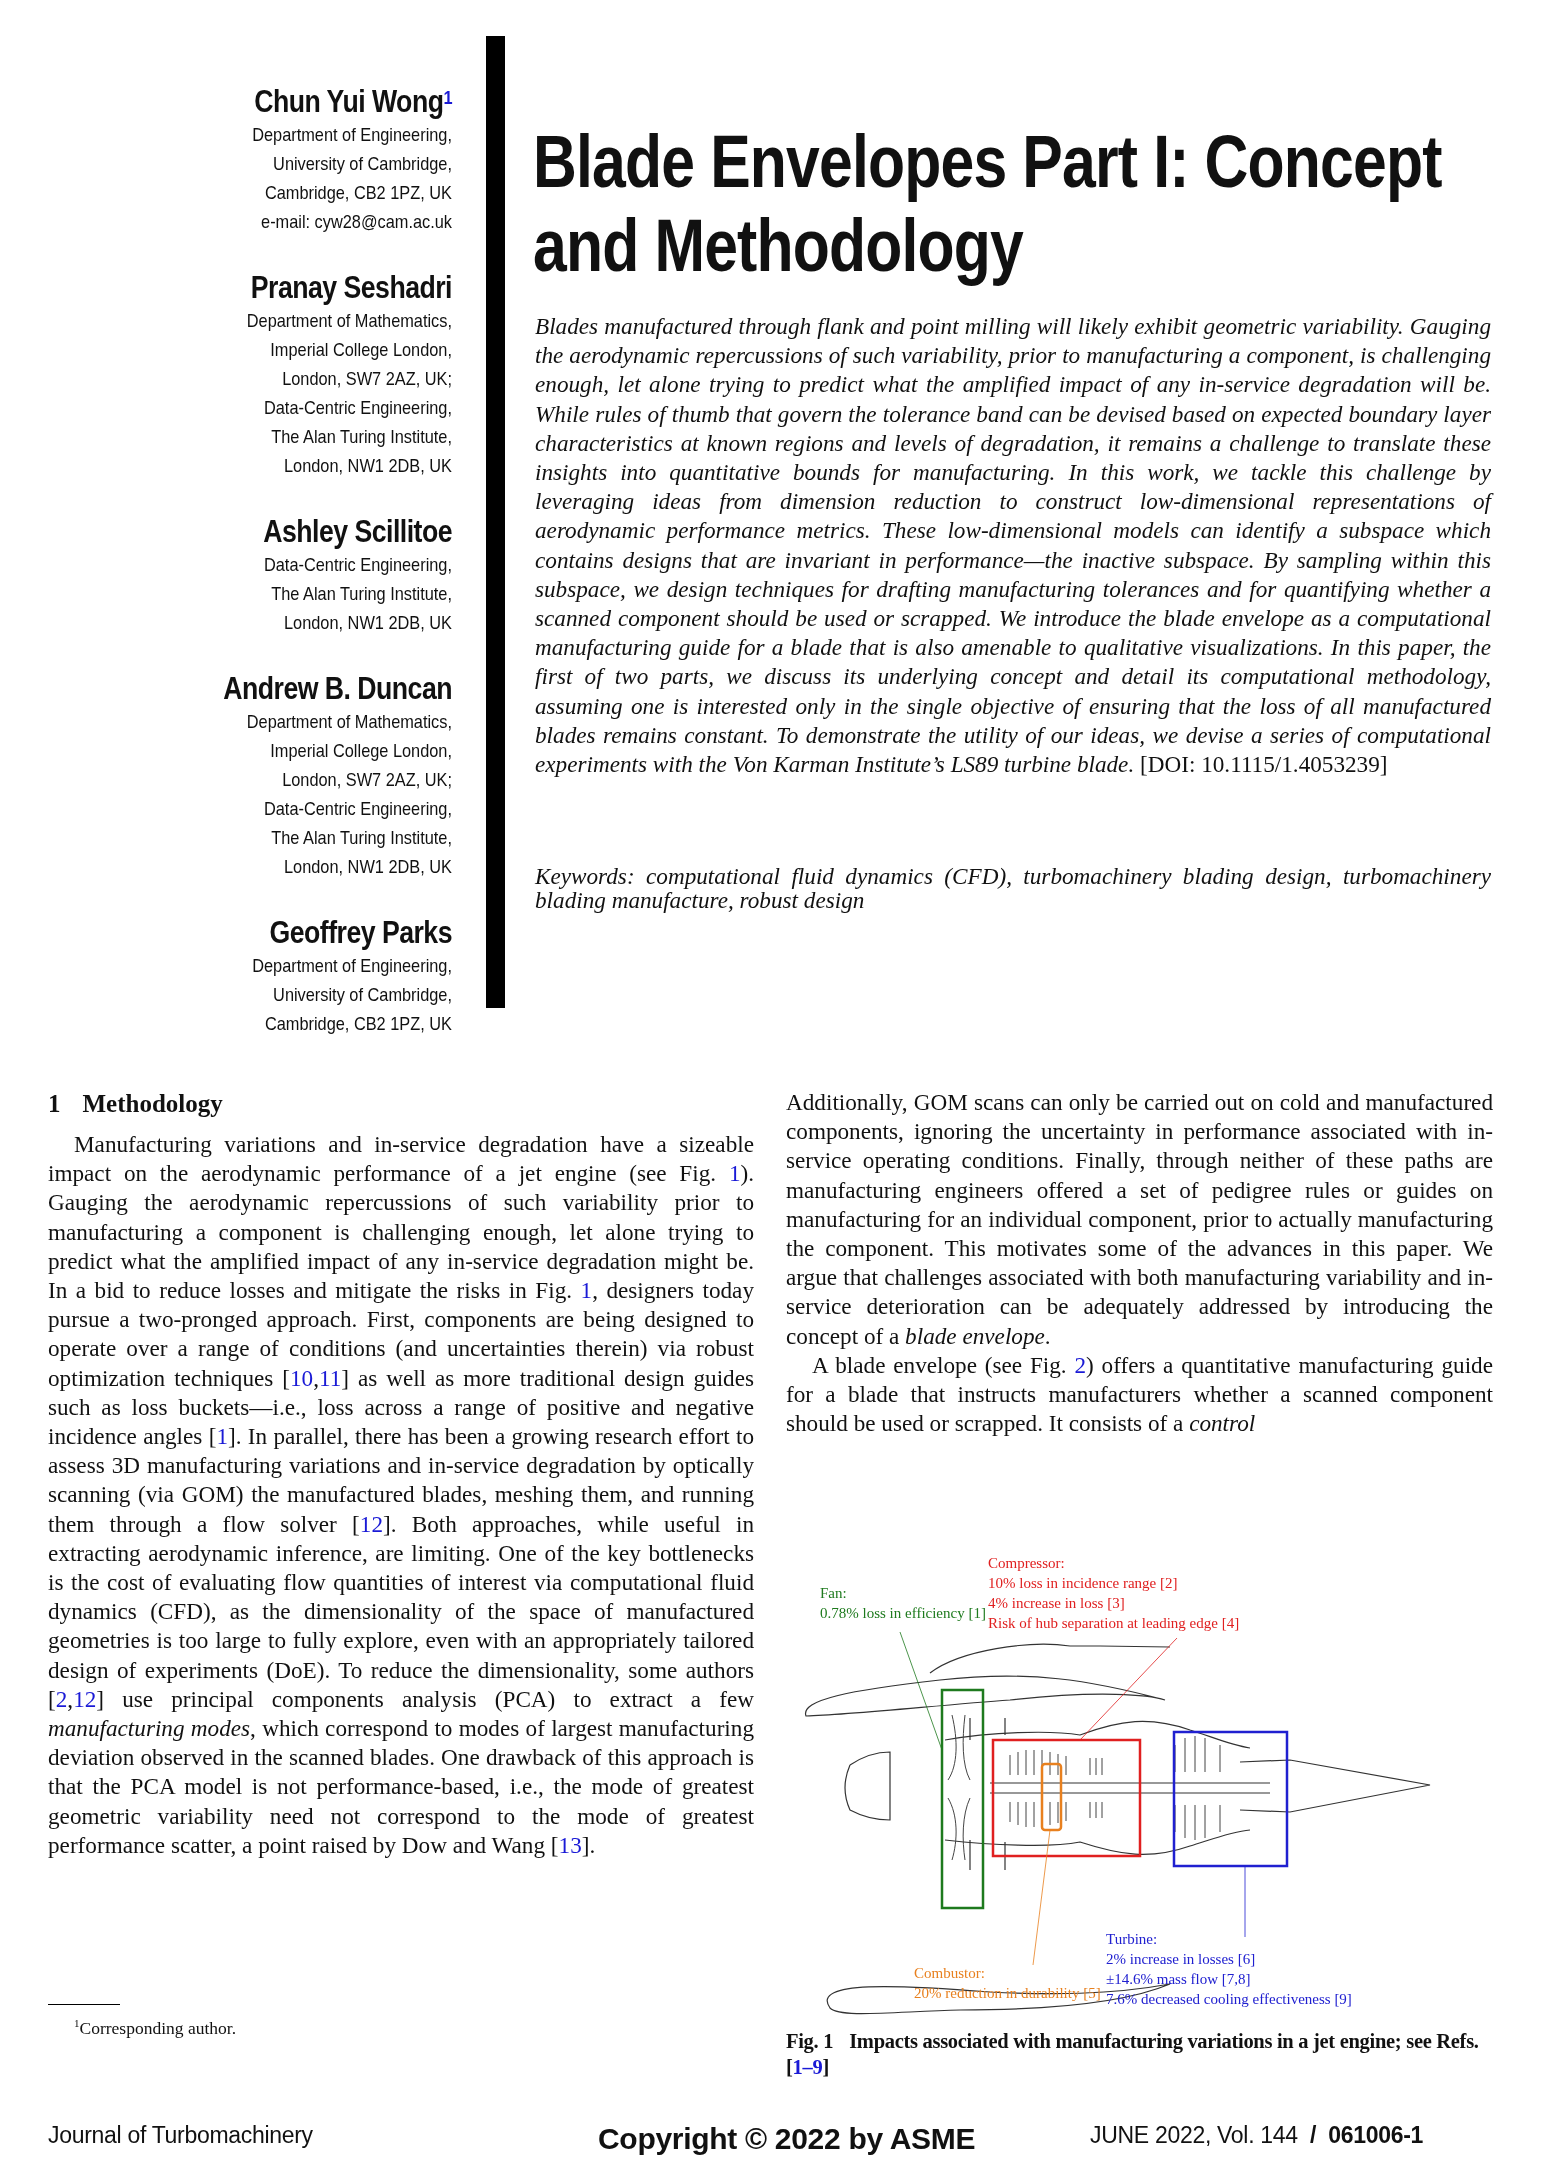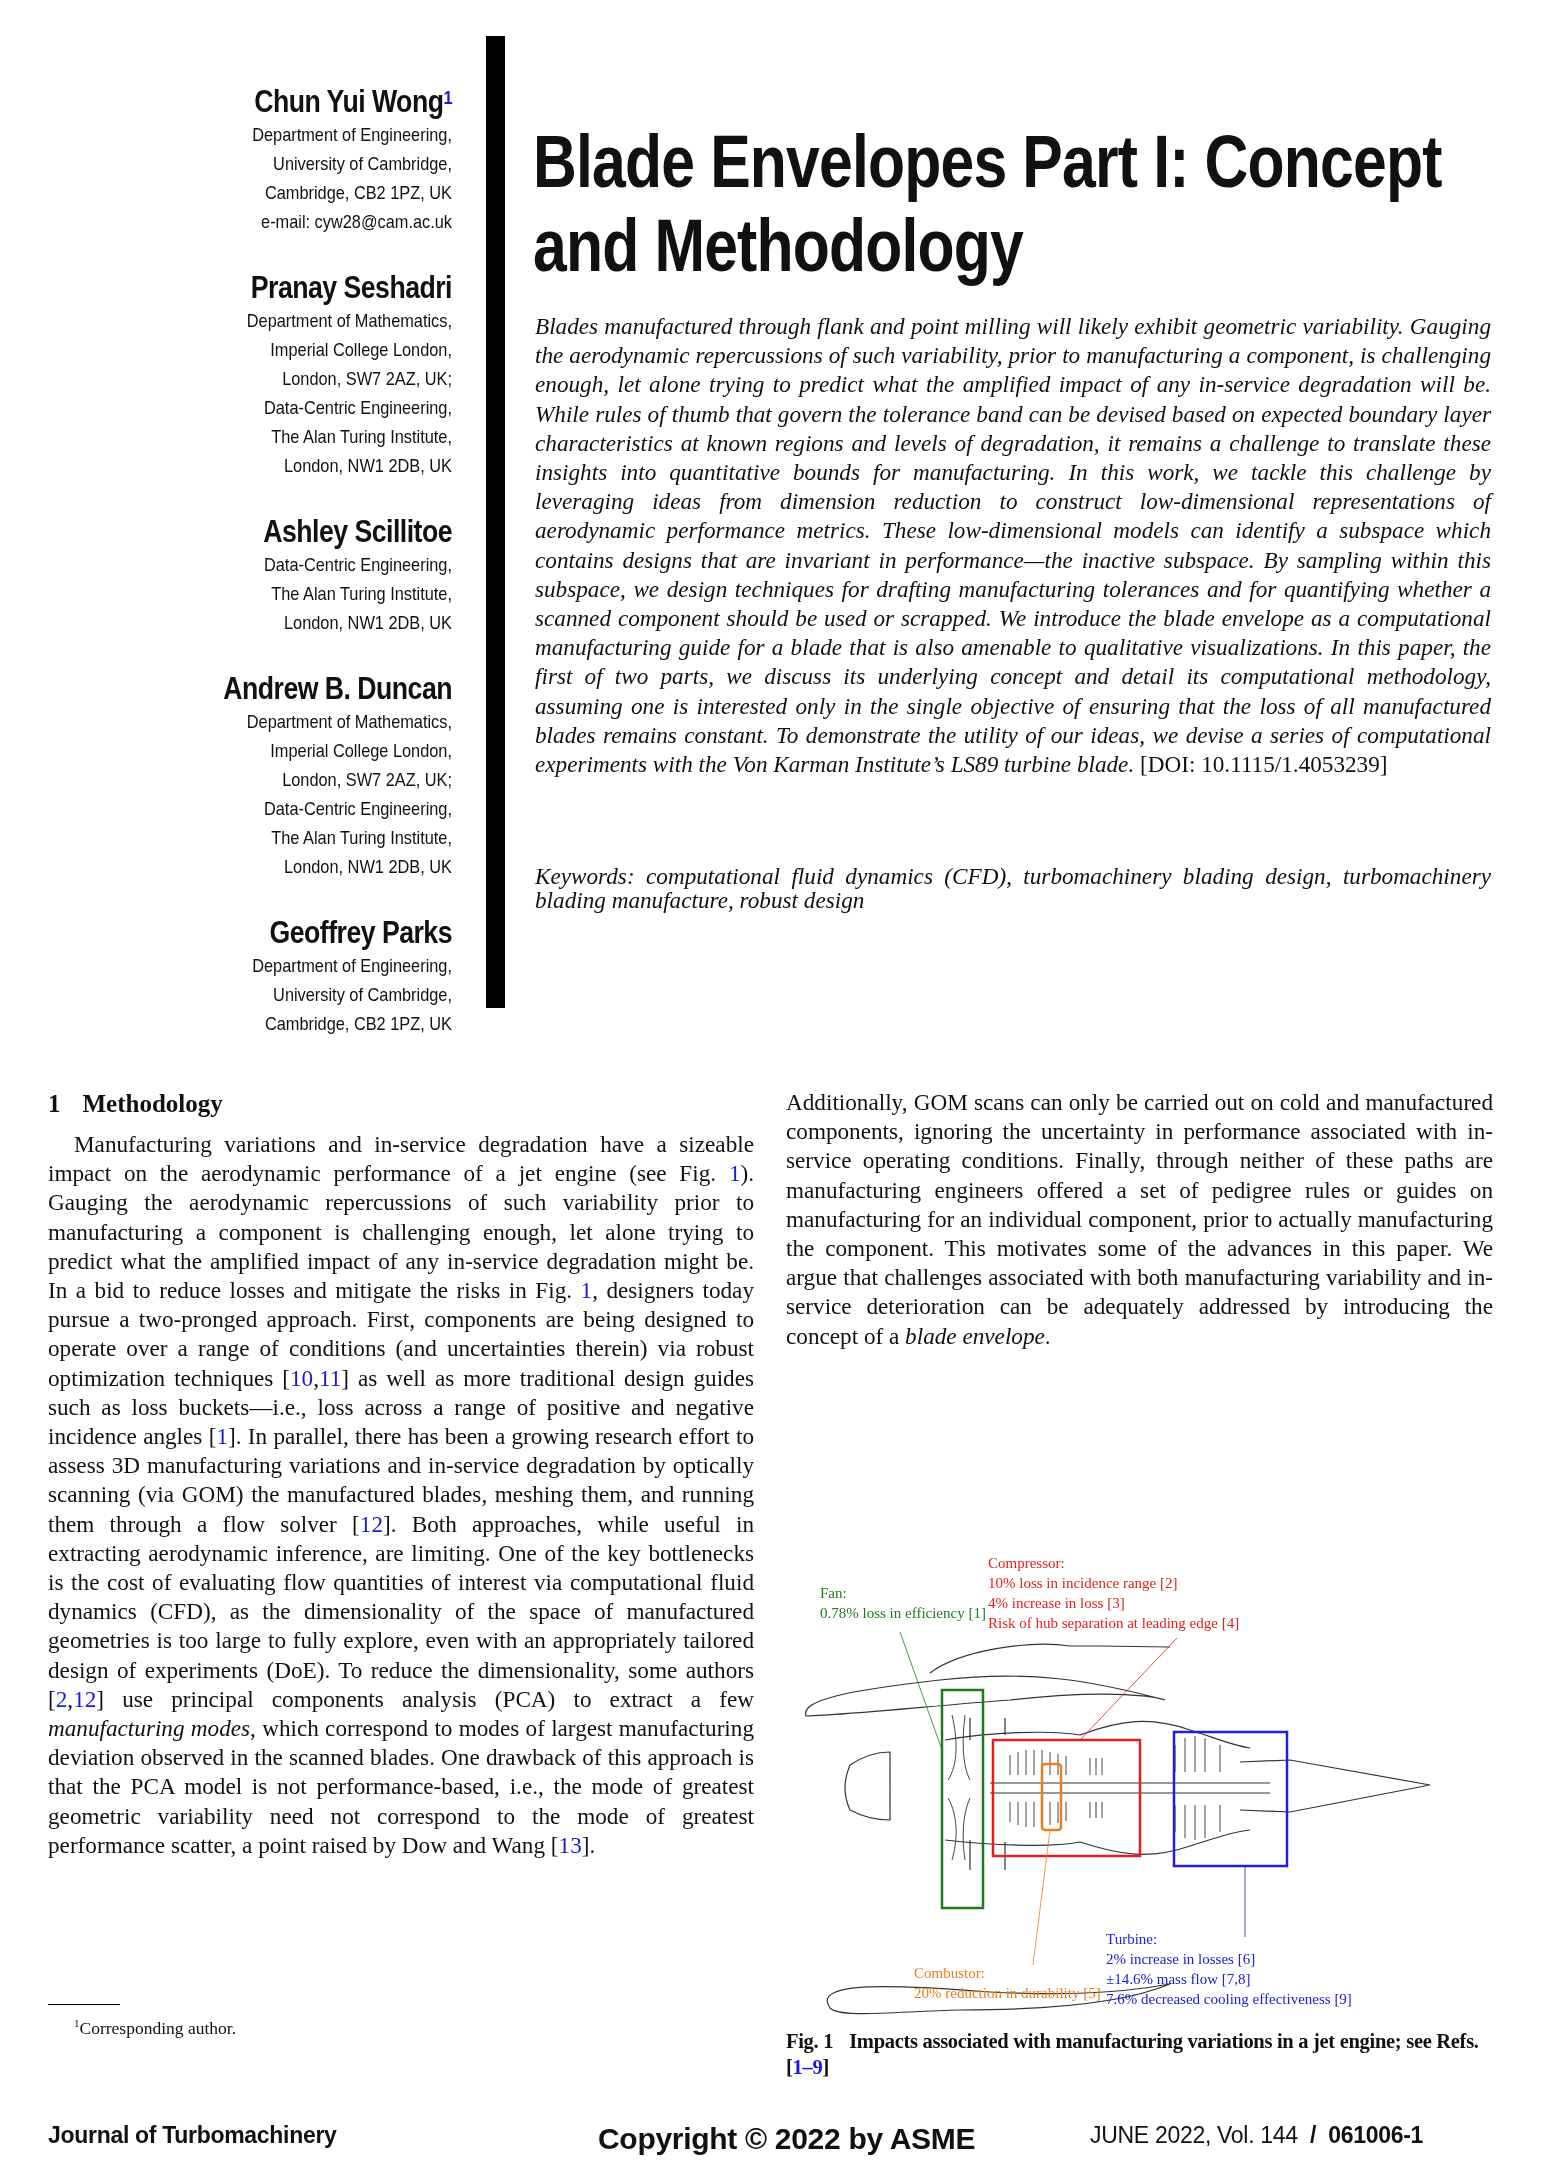--- a/index.html
+++ b/index.html
@@ -33,21 +33,21 @@
 
   #fn-rule { left: 48px; top: 2004px; width: 72px; height: 1px; background: #000; }
   #footnotes { left: 48px; top: 2012px; width: 706px; font-family: "Liberation Serif", serif; font-size: 17.5px; line-height: 23px; text-align: justify; }
   #footnotes p { margin: 0; text-indent: 26px; }
   #footnotes sup { font-size: 11px; }
 
   #figure { left: 790px; top: 1540px; width: 700px; height: 480px; }
   #fig-caption { left: 786px; top: 2028px; width: 710px; font-family: Liberation Serif, serif; font-weight: bold; font-size: 20.5px; line-height: 26px; letter-spacing: -0.3px; }
   #fig-caption .fig-label { margin-right: 16px; }
 
-  #footer-journal { left: 48px; top: 2122px; font-family: "Liberation Sans", sans-serif; font-weight: bold; font-size: 23px; letter-spacing: -0.3px; }
+  #footer-journal { left: 48px; top: 2122px; font-family: "Liberation Sans", sans-serif; font-weight: normal; font-size: 23px; letter-spacing: -0.3px; }
   #footer-copy { left: 598px; top: 2122px; font-family: "Liberation Sans", sans-serif; font-weight: bold; font-size: 30px; letter-spacing: -0.3px; }
   #footer-issue { left: 1090px; top: 2122px; font-family: "Liberation Sans", sans-serif; font-size: 23px; letter-spacing: -0.3px; text-align: center; }
   #footer-issue .pg { font-weight: bold; }
   .fig-label-text { font-family: "Liberation Serif", serif; font-size: 15px; }
 </style>
 </head>
 <body>
 
 <div id="authors" class="abs">
   <div class="author">
@@ -105,20 +105,21 @@
 <div id="sec-heading" class="abs">
   <span class="num">1</span><span>Methodology</span>
 </div>
 
 <div id="left-col" class="abs body-text">
   <p><span>Manufacturing variations and in-service degradation have a sizeable impact on the aerodynamic performance of a jet engine (see Fig. </span><span class="link">1</span><span>). Gauging the aerodynamic repercussions of such variability prior to manufacturing a component is challenging enough, let alone trying to predict what the amplified impact of any in-service degradation might be. In a bid to reduce losses and mitigate the risks in Fig. </span><span class="link">1</span><span>, designers today pursue a two-pronged approach. First, components are being designed to operate over a range of conditions (and uncertainties therein) via robust optimization techniques [</span><span class="link">10</span>,<span class="link">11</span><span>] as well as more traditional design guides such as loss buckets—i.e., loss across a range of positive and negative incidence angles [</span><span class="link">1</span><span>]. In parallel, there has been a growing research effort to assess 3D manufacturing variations and in-service degradation by optically scanning (via GOM) the manufactured blades, meshing them, and running them through a flow solver [</span><span class="link">12</span><span>]. Both approaches, while useful in extracting aerodynamic inference, are limiting. One of the key bottlenecks is the cost of evaluating flow quantities of interest via computational fluid dynamics (CFD), as the dimensionality of the space of manufactured geometries is too large to fully explore, even with an appropriately tailored design of experiments (DoE). To reduce the dimensionality, some authors [</span><span class="link">2</span>,<span class="link">12</span><span>] use principal components analysis (PCA) to extract a few </span><em>manufacturing modes</em><span>, which correspond to modes of largest manufacturing deviation observed in the scanned blades. One drawback of this approach is that the PCA model is not performance-based, i.e., the mode of greatest geometric variability need not correspond to the mode of greatest performance scatter, a point raised by Dow and Wang [</span><span class="link">13</span><span>].</span></p>
 </div>
 
 <div id="right-col" class="abs body-text">
   <p class="noindent"><span>Additionally, GOM scans can only be carried out on cold and manufactured components, ignoring the uncertainty in performance associated with in-service operating conditions. Finally, through neither of these paths are manufacturing engineers offered a set of pedigree rules or guides on manufacturing for an individual component, prior to actually manufacturing the component. This motivates some of the advances in this paper. We argue that challenges associated with both manufacturing variability and in-service deterioration can be adequately addressed by introducing the concept of a </span><em>blade envelope</em><span>.</span></p>
+  <p><span>A blade envelope (see Fig. </span><span class="link">2</span><span>) offers a quantitative manufacturing guide for a blade that instructs manufacturers whether a scanned component should be used or scrapped. It consists of a </span><em>control</em></p>
 </div>
 
 <svg id="figure" class="abs" viewBox="0 0 700 480" width="700" height="480">
   <g fill="none" stroke="#333" stroke-width="1.2">
 
     <path d="M 16 176 C 10 160 60 150 150 140 C 240 130 300 140 375 160 C 360 155 310 150 220 160 C 150 165 60 175 16 176 Z"></path>
     <path d="M 140 133 C 170 110 240 100 280 106 L 310 106 L 380 107"></path>
 
     <path d="M 40 468 C 20 440 110 445 200 452 C 260 455 320 455 380 444 C 330 465 250 470 170 470 C 100 472 50 478 40 468 Z"></path>
 

